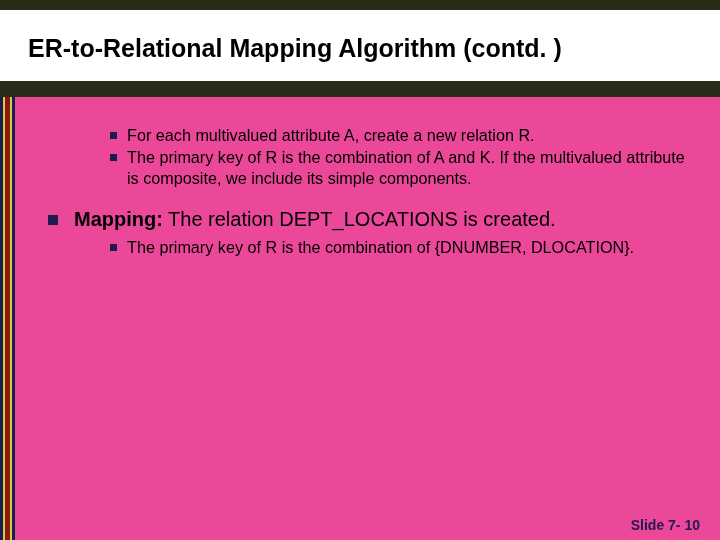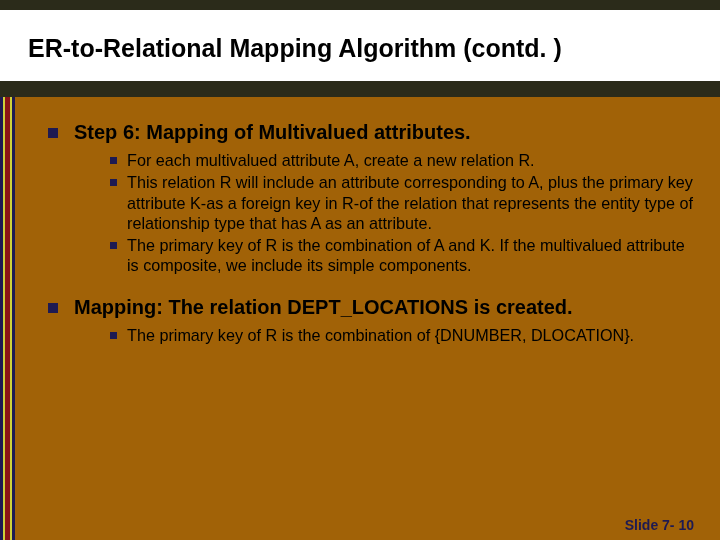--- a/index.html
+++ b/index.html
@@ -5,21 +5,21 @@
   * { box-sizing: border-box; margin: 0; padding: 0; }
   html, body { width: 720px; height: 540px; overflow: hidden; }
   body {
     font-family: Arial, Helvetica, sans-serif;
     background: #fff;
   }
   .slide {
     position: relative;
     width: 720px;
     height: 540px;
-    background: #a16207;
+    background: #ec4899;
   }
   .title-band {
     width: 100%;
     background: #2b2b1a;
     padding: 10px 0 16px 0;
   }
   .title {
     color: #000;
     background: #fff;
     margin: 0 auto;
@@ -47,41 +47,41 @@
   .l1 {
     display: flex;
     align-items: flex-start;
     gap: 16px;
     margin-bottom: 6px;
   }
   .l1 .bullet {
     width: 10px; height: 10px; background: #1e1a52; margin-top: 7px; flex: 0 0 auto;
   }
   .l1 .text { font-size: 20px; font-weight: bold; }
-  .l1 .text .regular { font-weight: bold; font-size: 20px; }
+  .l1 .text .regular { font-weight: normal; font-size: 20px; }
   .l2-group {
     margin: 4px 0 20px 62px;
   }
   .l2 {
     display: flex;
     align-items: flex-start;
     gap: 10px;
     margin-bottom: 2px;
   }
   .l2 .bullet {
     width: 7px; height: 7px; background: #1e1a52; margin-top: 7px; flex: 0 0 auto;
   }
   .l2 .text {
     font-size: 16.2px;
     line-height: 1.25;
   }
   .footer {
     position: absolute;
     bottom: 14px;
-    right: 26px;
+    right: 20px;
     font-size: 14px;
     font-weight: bold;
     color: #1e1a52;
   }
 </style>
 </head>
 <body>
 
 <div class="slide">
 
@@ -94,32 +94,24 @@
     <div class="left-stripes">
       <div class="stripe navy"></div>
       <div class="stripe lime"></div>
       <div class="stripe red"></div>
       <div class="stripe lime"></div>
       <div class="stripe navy"></div>
     </div>
 
     <div class="content">
 
-      <div class="l1">
-        <div class="bullet"></div>
-        <div class="text">Step 6: Mapping of Multivalued attributes.</div>
-      </div>
       <div class="l2-group">
         <div class="l2">
           <div class="bullet"></div>
           <div class="text">For each multivalued attribute A, create a new relation R.</div>
-        </div>
-        <div class="l2">
-          <div class="bullet"></div>
-          <div class="text">This relation R will include an attribute corresponding to A, plus the primary key attribute K-as a foreign key in R-of the relation that represents the entity type of relationship type that has A as an attribute.</div>
         </div>
         <div class="l2">
           <div class="bullet"></div>
           <div class="text">The primary key of R is the combination of A and K. If the multivalued attribute is composite, we include its simple components.</div>
         </div>
       </div>
 
       <div class="l1">
         <div class="bullet"></div>
         <div class="text">

